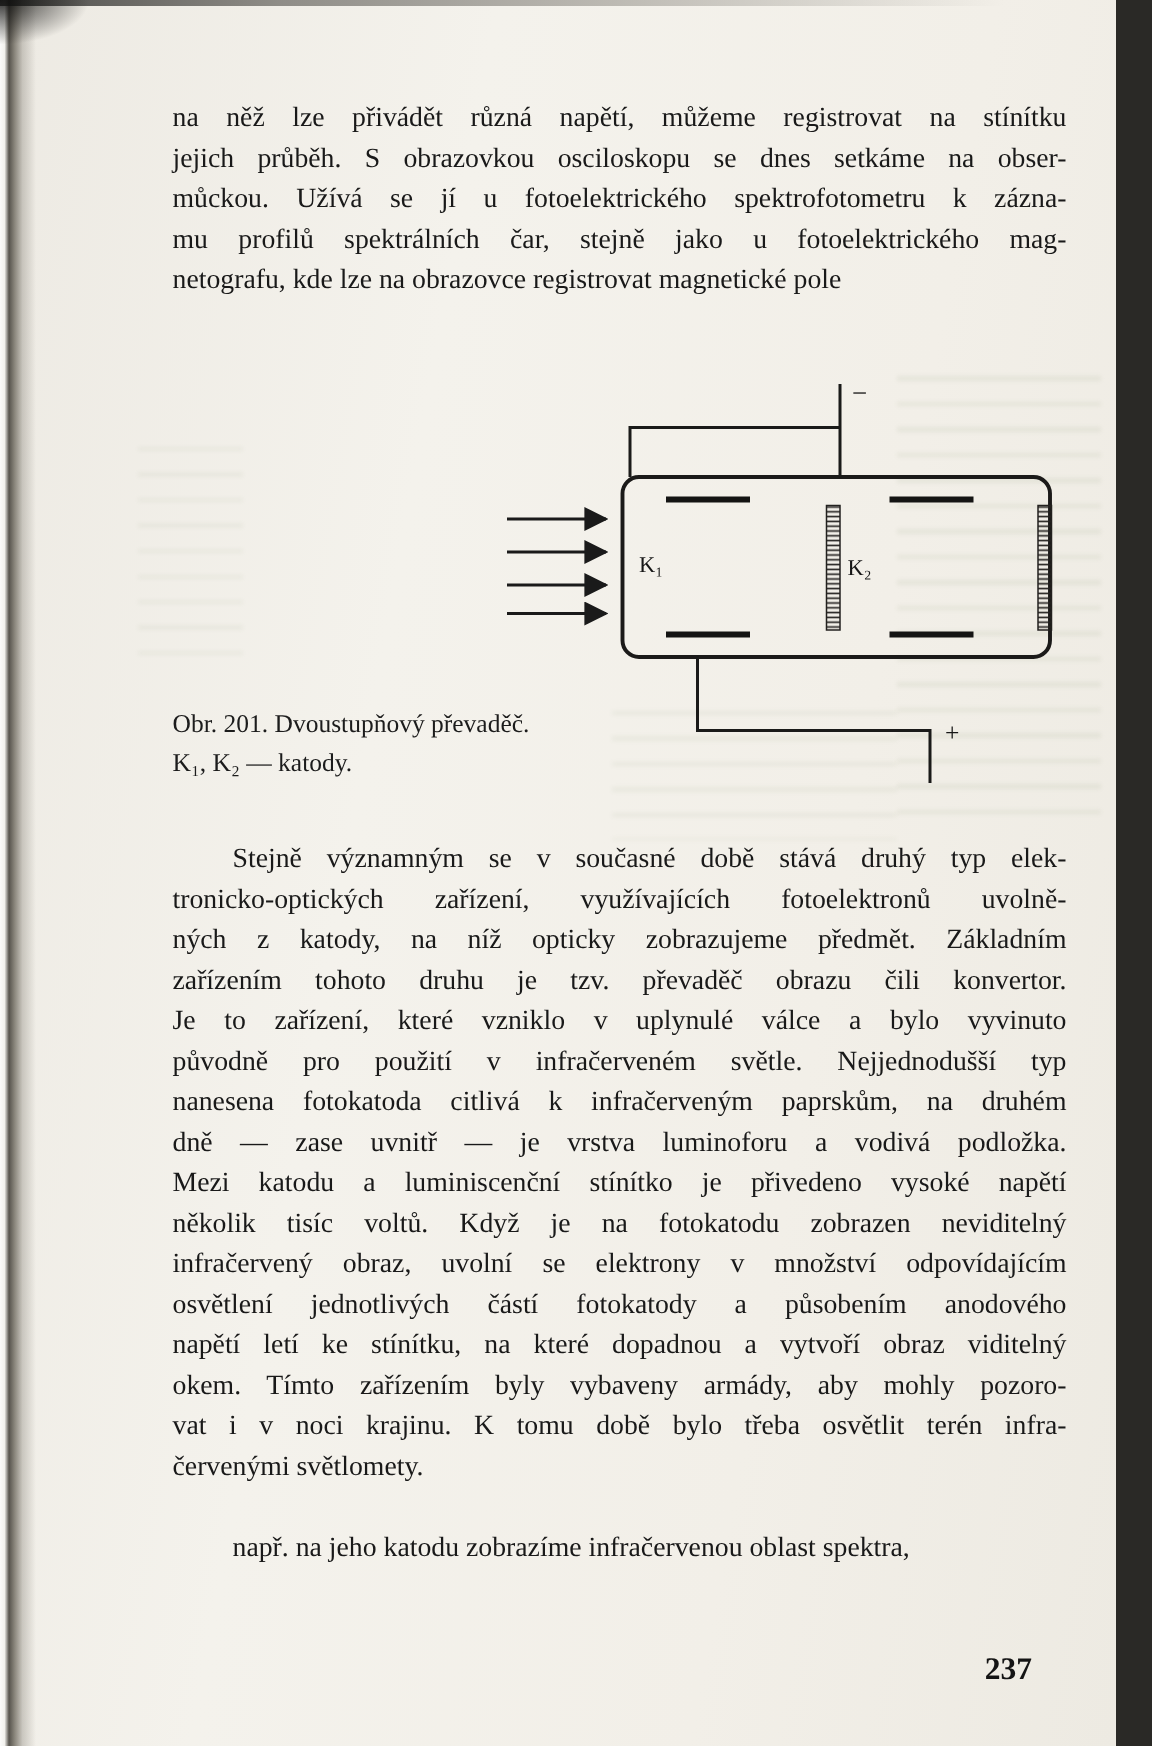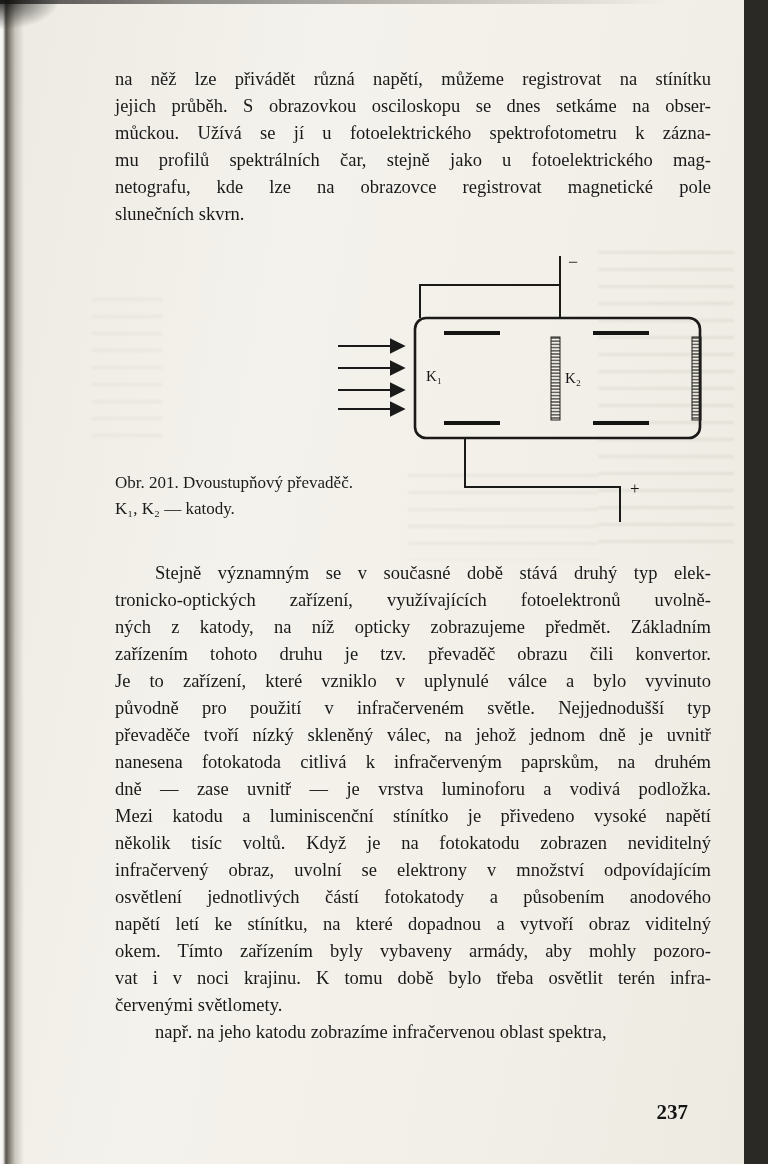--- a/index.html
+++ b/index.html
@@ -40,21 +40,20 @@
   <div class="ghost ghost-a"></div>
   <div class="ghost ghost-b"></div>
   <div class="ghost ghost-c"></div>
 
   <div class="text-col para" style="top:66px">
       <div class="tline">na něž lze přivádět různá napětí, můžeme registrovat na stínítku</div>
       <div class="tline">jejich průběh. S obrazovkou osciloskopu se dnes setkáme na obser-</div>
       <div class="tline">můckou. Užívá se jí u fotoelektrického spektrofotometru k zázna-</div>
       <div class="tline">mu profilů spektrálních čar, stejně jako u fotoelektrického mag-</div>
       <div class="tline">netografu, kde lze na obrazovce registrovat magnetické pole</div>
-      <div class="tline">slunečních skvrn.</div>
     </div>
 
   <div class="figure">
     <svg viewBox="0 0 390 285" width="390" height="285">
       <defs>
         <pattern id="hatch" width="5" height="3.2" patternUnits="userSpaceOnUse">
           <line x1="0" y1="1.6" x2="5" y2="1.6" stroke="#23211f" stroke-width="1.1"></line>
         </pattern>
         <marker id="arr" viewBox="0 0 10 10" refX="9" refY="5" markerWidth="8" markerHeight="8" orient="auto">
           <path d="M0,0 L10,5 L0,10 z" fill="#1a1a1a"></path>
@@ -101,21 +100,20 @@
     <div>K₁, K₂ — katody.</div>
   </div>
 
   <div class="text-col para indent" style="top:560px">
       <div class="tline">Stejně významným se v současné době stává druhý typ elek-</div>
       <div class="tline">tronicko-optických zařízení, využívajících fotoelektronů uvolně-</div>
       <div class="tline">ných z katody, na níž opticky zobrazujeme předmět. Základním</div>
       <div class="tline">zařízením tohoto druhu je tzv. převaděč obrazu čili konvertor.</div>
       <div class="tline">Je to zařízení, které vzniklo v uplynulé válce a bylo vyvinuto</div>
       <div class="tline">původně pro použití v infračerveném světle. Nejjednodušší typ</div>
-      <div class="tline">převaděče tvoří nízký skleněný válec, na jehož jednom dně je uvnitř</div>
       <div class="tline">nanesena fotokatoda citlivá k infračerveným paprskům, na druhém</div>
       <div class="tline">dně — zase uvnitř — je vrstva luminoforu a vodivá podložka.</div>
       <div class="tline">Mezi katodu a luminiscenční stínítko je přivedeno vysoké napětí</div>
       <div class="tline">několik tisíc voltů. Když je na fotokatodu zobrazen neviditelný</div>
       <div class="tline">infračervený obraz, uvolní se elektrony v množství odpovídajícím</div>
       <div class="tline">osvětlení jednotlivých částí fotokatody a působením anodového</div>
       <div class="tline">napětí letí ke stínítku, na které dopadnou a vytvoří obraz viditelný</div>
       <div class="tline">okem. Tímto zařízením byly vybaveny armády, aby mohly pozoro-</div>
       <div class="tline">vat i v noci krajinu. K tomu době bylo třeba osvětlit terén infra-</div>
       <div class="tline">červenými světlomety.</div>

